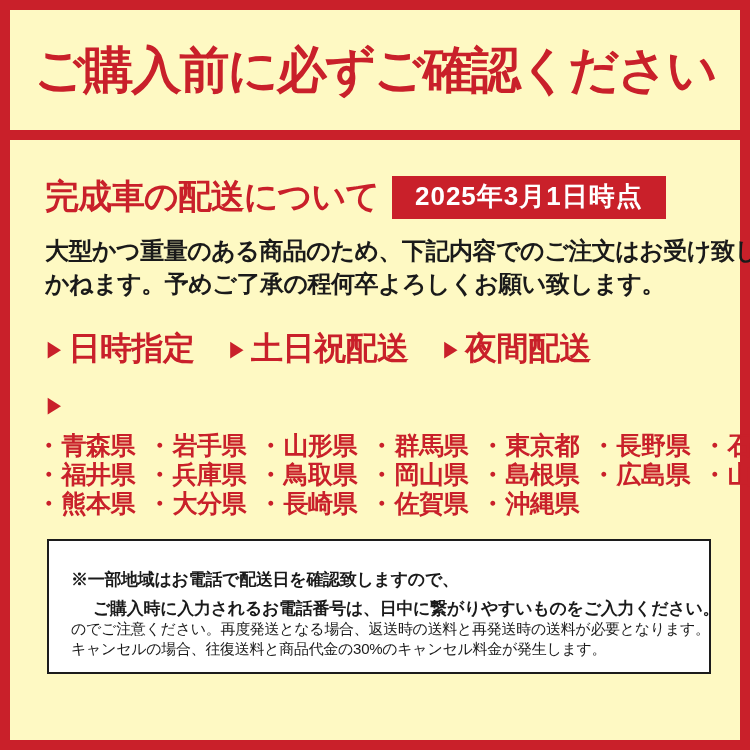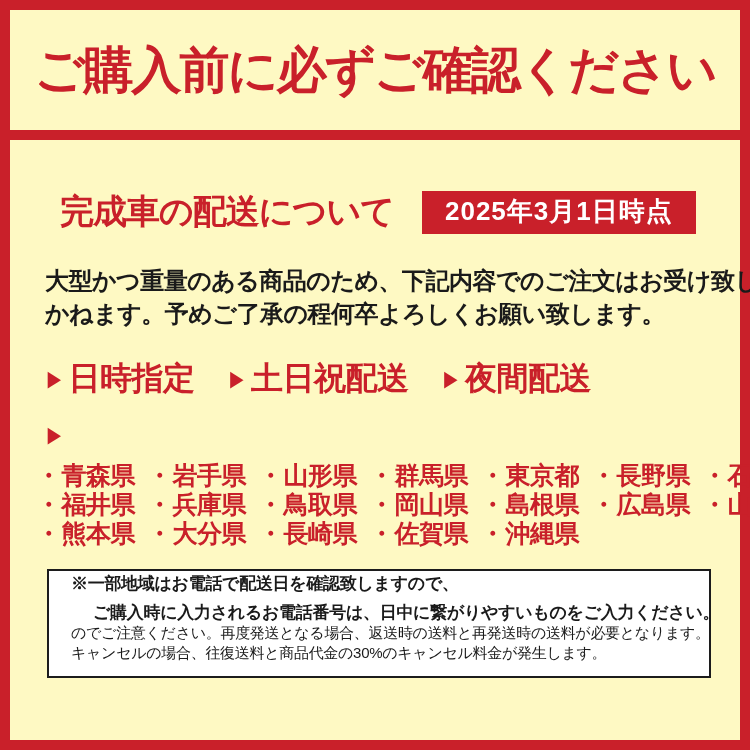--- a/index.html
+++ b/index.html
@@ -37,21 +37,21 @@
   }
   
   .content{
     padding:0 20px 0 35px;
   }
   .section-head{
     margin-top:34px;
     display:flex;align-items:center;gap:13px;
   }
   .section-head h2{
-    margin:15px;
+    margin:0;
     font-size:34px;font-weight:900;
     color:var(--red);
     letter-spacing:-1px;
     white-space:nowrap;
   }
   .badge{
     background:var(--red);color:#ffffff;
     font-size:26px;font-weight:700;
     letter-spacing:1px;
     padding:3px 23px 5px;
@@ -94,21 +94,21 @@
     line-height:29px;
     white-space:nowrap;
   }
   .pref{display:flex;align-items:center;}
   .dot{margin-right:1px;}
   
   .notes-box{
     margin-top:21px;margin-left:2px;
     width:664px;
     border:2px solid #1c1c1c;
-    padding:2px 12px 14px 22px;
+    padding:28px 12px 14px 22px;
     background:#ffffff;
   }
   .notes-box p{margin:0;white-space:nowrap;}
   .note-strong{
     font-size:17px;font-weight:700;
     line-height:21px;
     letter-spacing:-0.3px;
   }
   .note-strong.second{margin-top:8px;padding-left:22px;text-align:center;}
   .note-strong.mt{margin-top:17px;}

